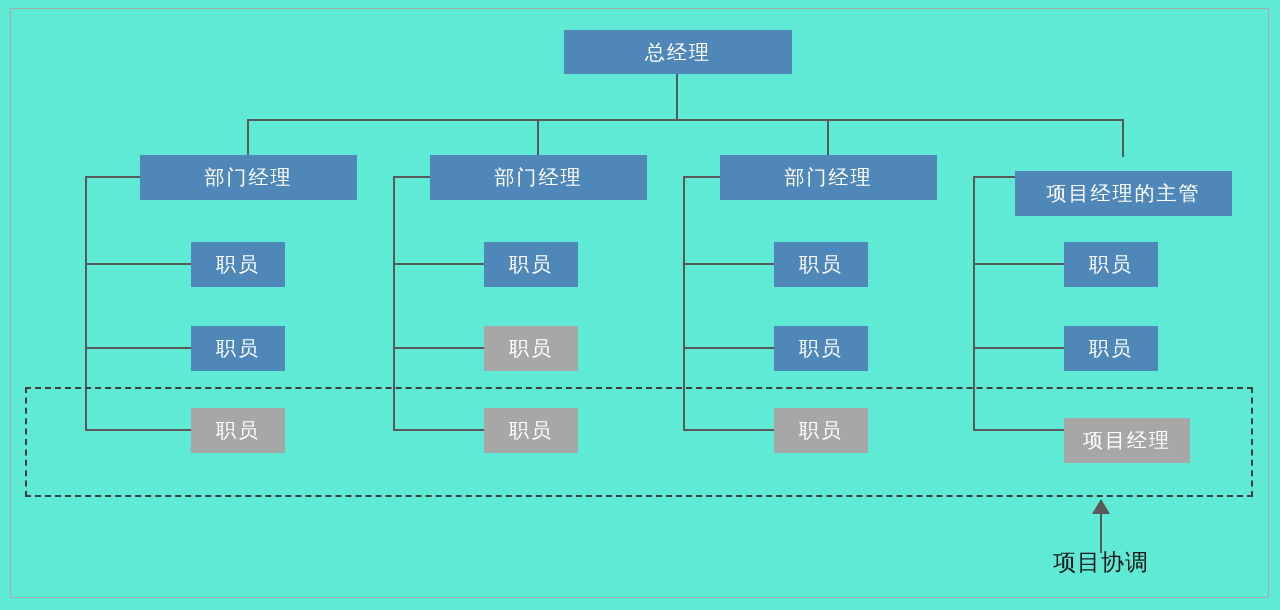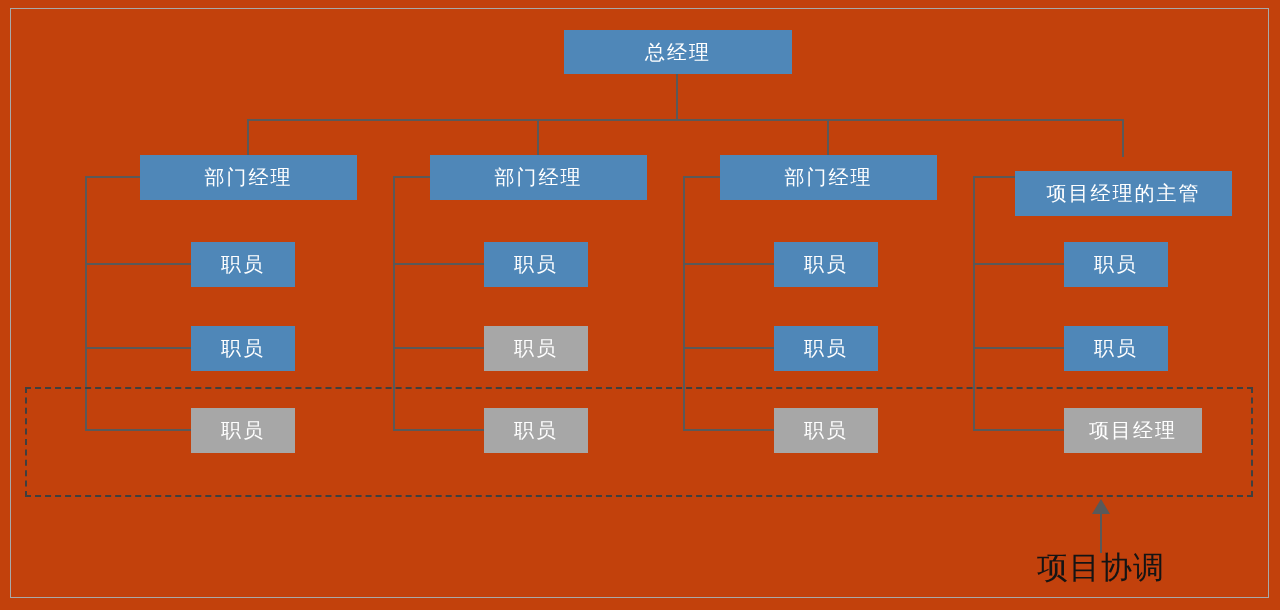--- a/index.html
+++ b/index.html
@@ -1,50 +1,50 @@
 <!DOCTYPE html>
 <html><head>
 <meta charset="utf-8">
 <style>
   html,body{margin:0;padding:0;background:#fff;}
   .canvas{
-    position:relative;width:1280px;height:610px;background:#c2410c;
+    position:relative;width:1280px;height:610px;background:#5eead4;
     font-family:"Liberation Sans","DejaVu Sans",sans-serif;overflow:hidden;
   }
   .frame{
     position:absolute;left:10px;top:8px;width:1259px;height:590px;
     border:1px solid #a9a9a9;box-sizing:border-box;
   }
   .box{
     position:absolute;display:flex;align-items:center;justify-content:center;
     color:#ffffff;font-size:20px;letter-spacing:2px;box-sizing:border-box;
   }
   .blue{background:#4F87B8;}
   .gray{background:#A7A7A7;}
   .root-box{left:564px;top:30px;width:228px;height:44px;}
   .mgr{top:155px;width:217px;height:45px;}
   .mgr0{left:140px;}.mgr1{left:430px;}.mgr2{left:720px;}.mgr3{left:1015px;margin-top:16px;}
-  .staff{width:104px;height:45px;}
+  .staff{width:94px;height:45px;}
   .r0{top:242px;}.r1{top:326px;}.r2{top:408px;}
   .c0{left:191px;}.c1{left:484px;}.c2{left:774px;}.c3{left:1064px;}
-  .pm-box{left:1064px;width:138px;}
+  .pm-box{left:1064px;width:126px;margin-top:10px;}
   .line{position:absolute;background:#595959;}
   .dashed-region{
     position:absolute;left:25px;top:387px;width:1228px;height:110px;
     border:2px dashed #3f3f3f;box-sizing:border-box;background:transparent;
   }
   .arrow-shaft{position:absolute;left:1100px;top:512px;width:2px;height:41px;background:#595959;}
   .arrow-head{
     position:absolute;left:1092px;top:499px;width:0;height:0;
     border-left:9px solid transparent;border-right:9px solid transparent;
     border-bottom:15px solid #595959;
   }
   .coord-label{
     position:absolute;left:1036px;top:547px;width:130px;text-align:center;
-    font-size:31px;color:#141414;letter-spacing:1px;
+    font-size:23px;color:#141414;letter-spacing:1px;
   }
   .caption{
     position:absolute;left:370px;top:522px;width:350px;text-align:center;
     font-size:19px;color:#232323;
   }
 </style>
 </head>
 <body>
 
 <div class="canvas">

